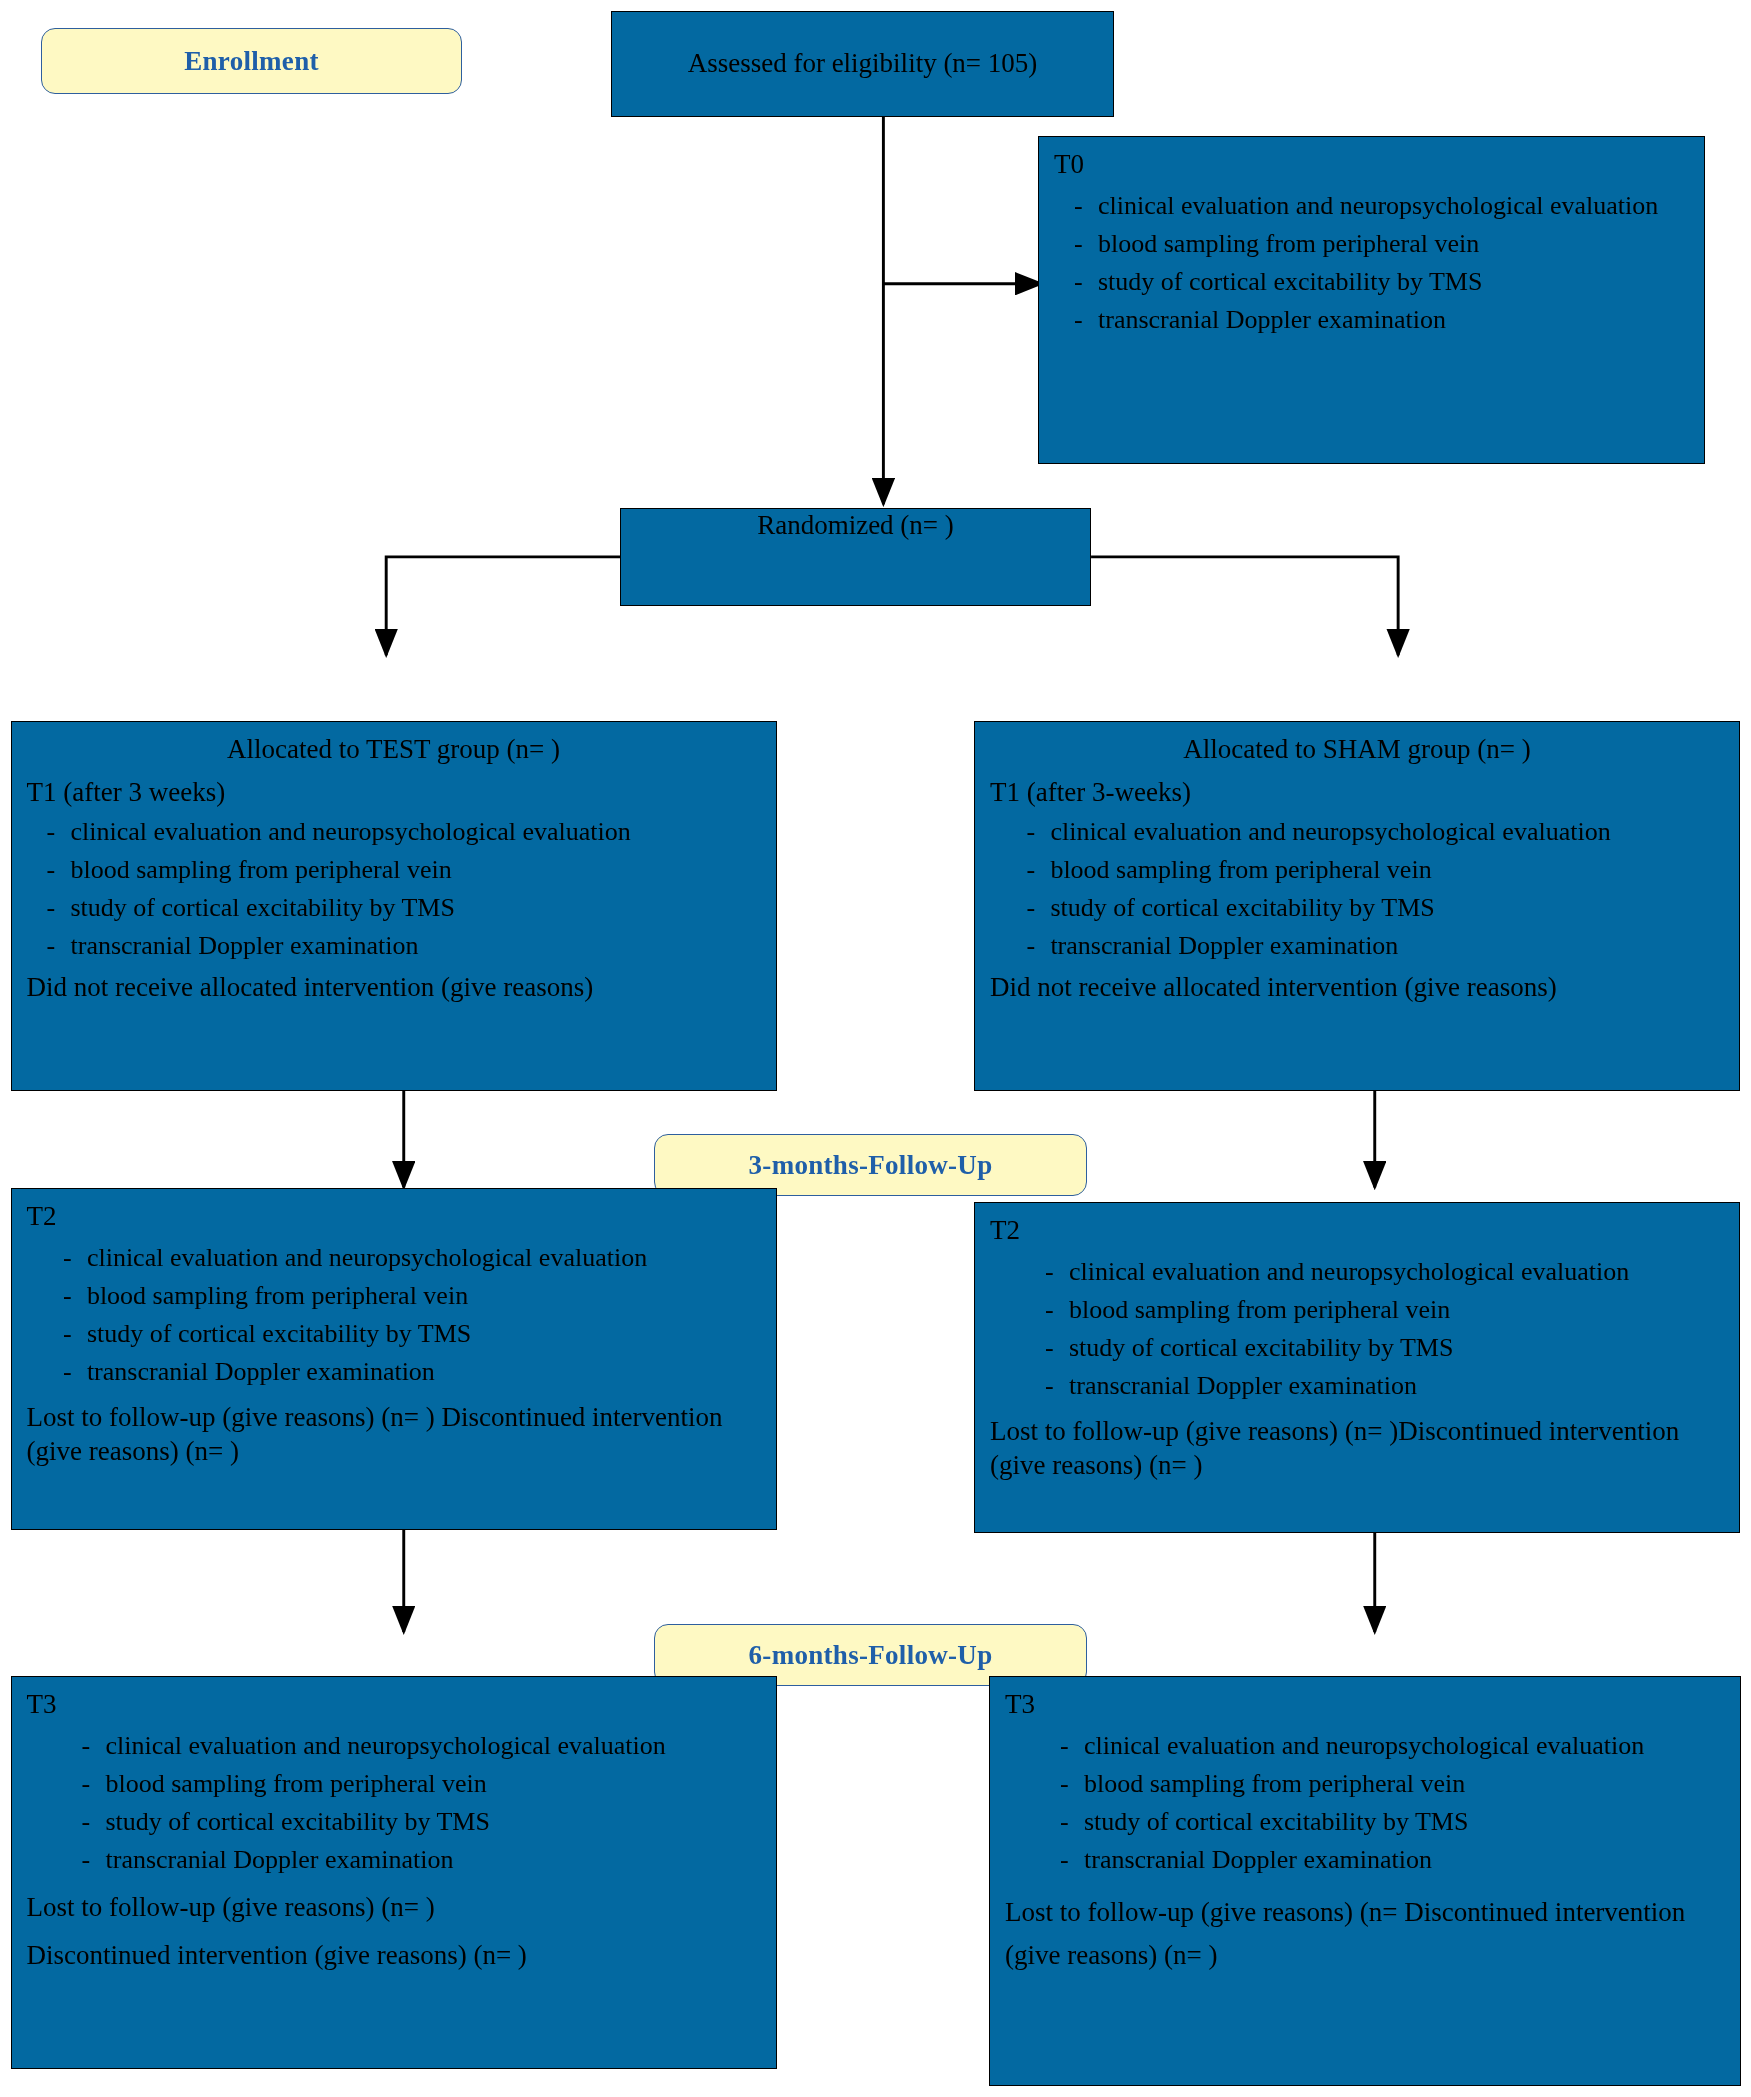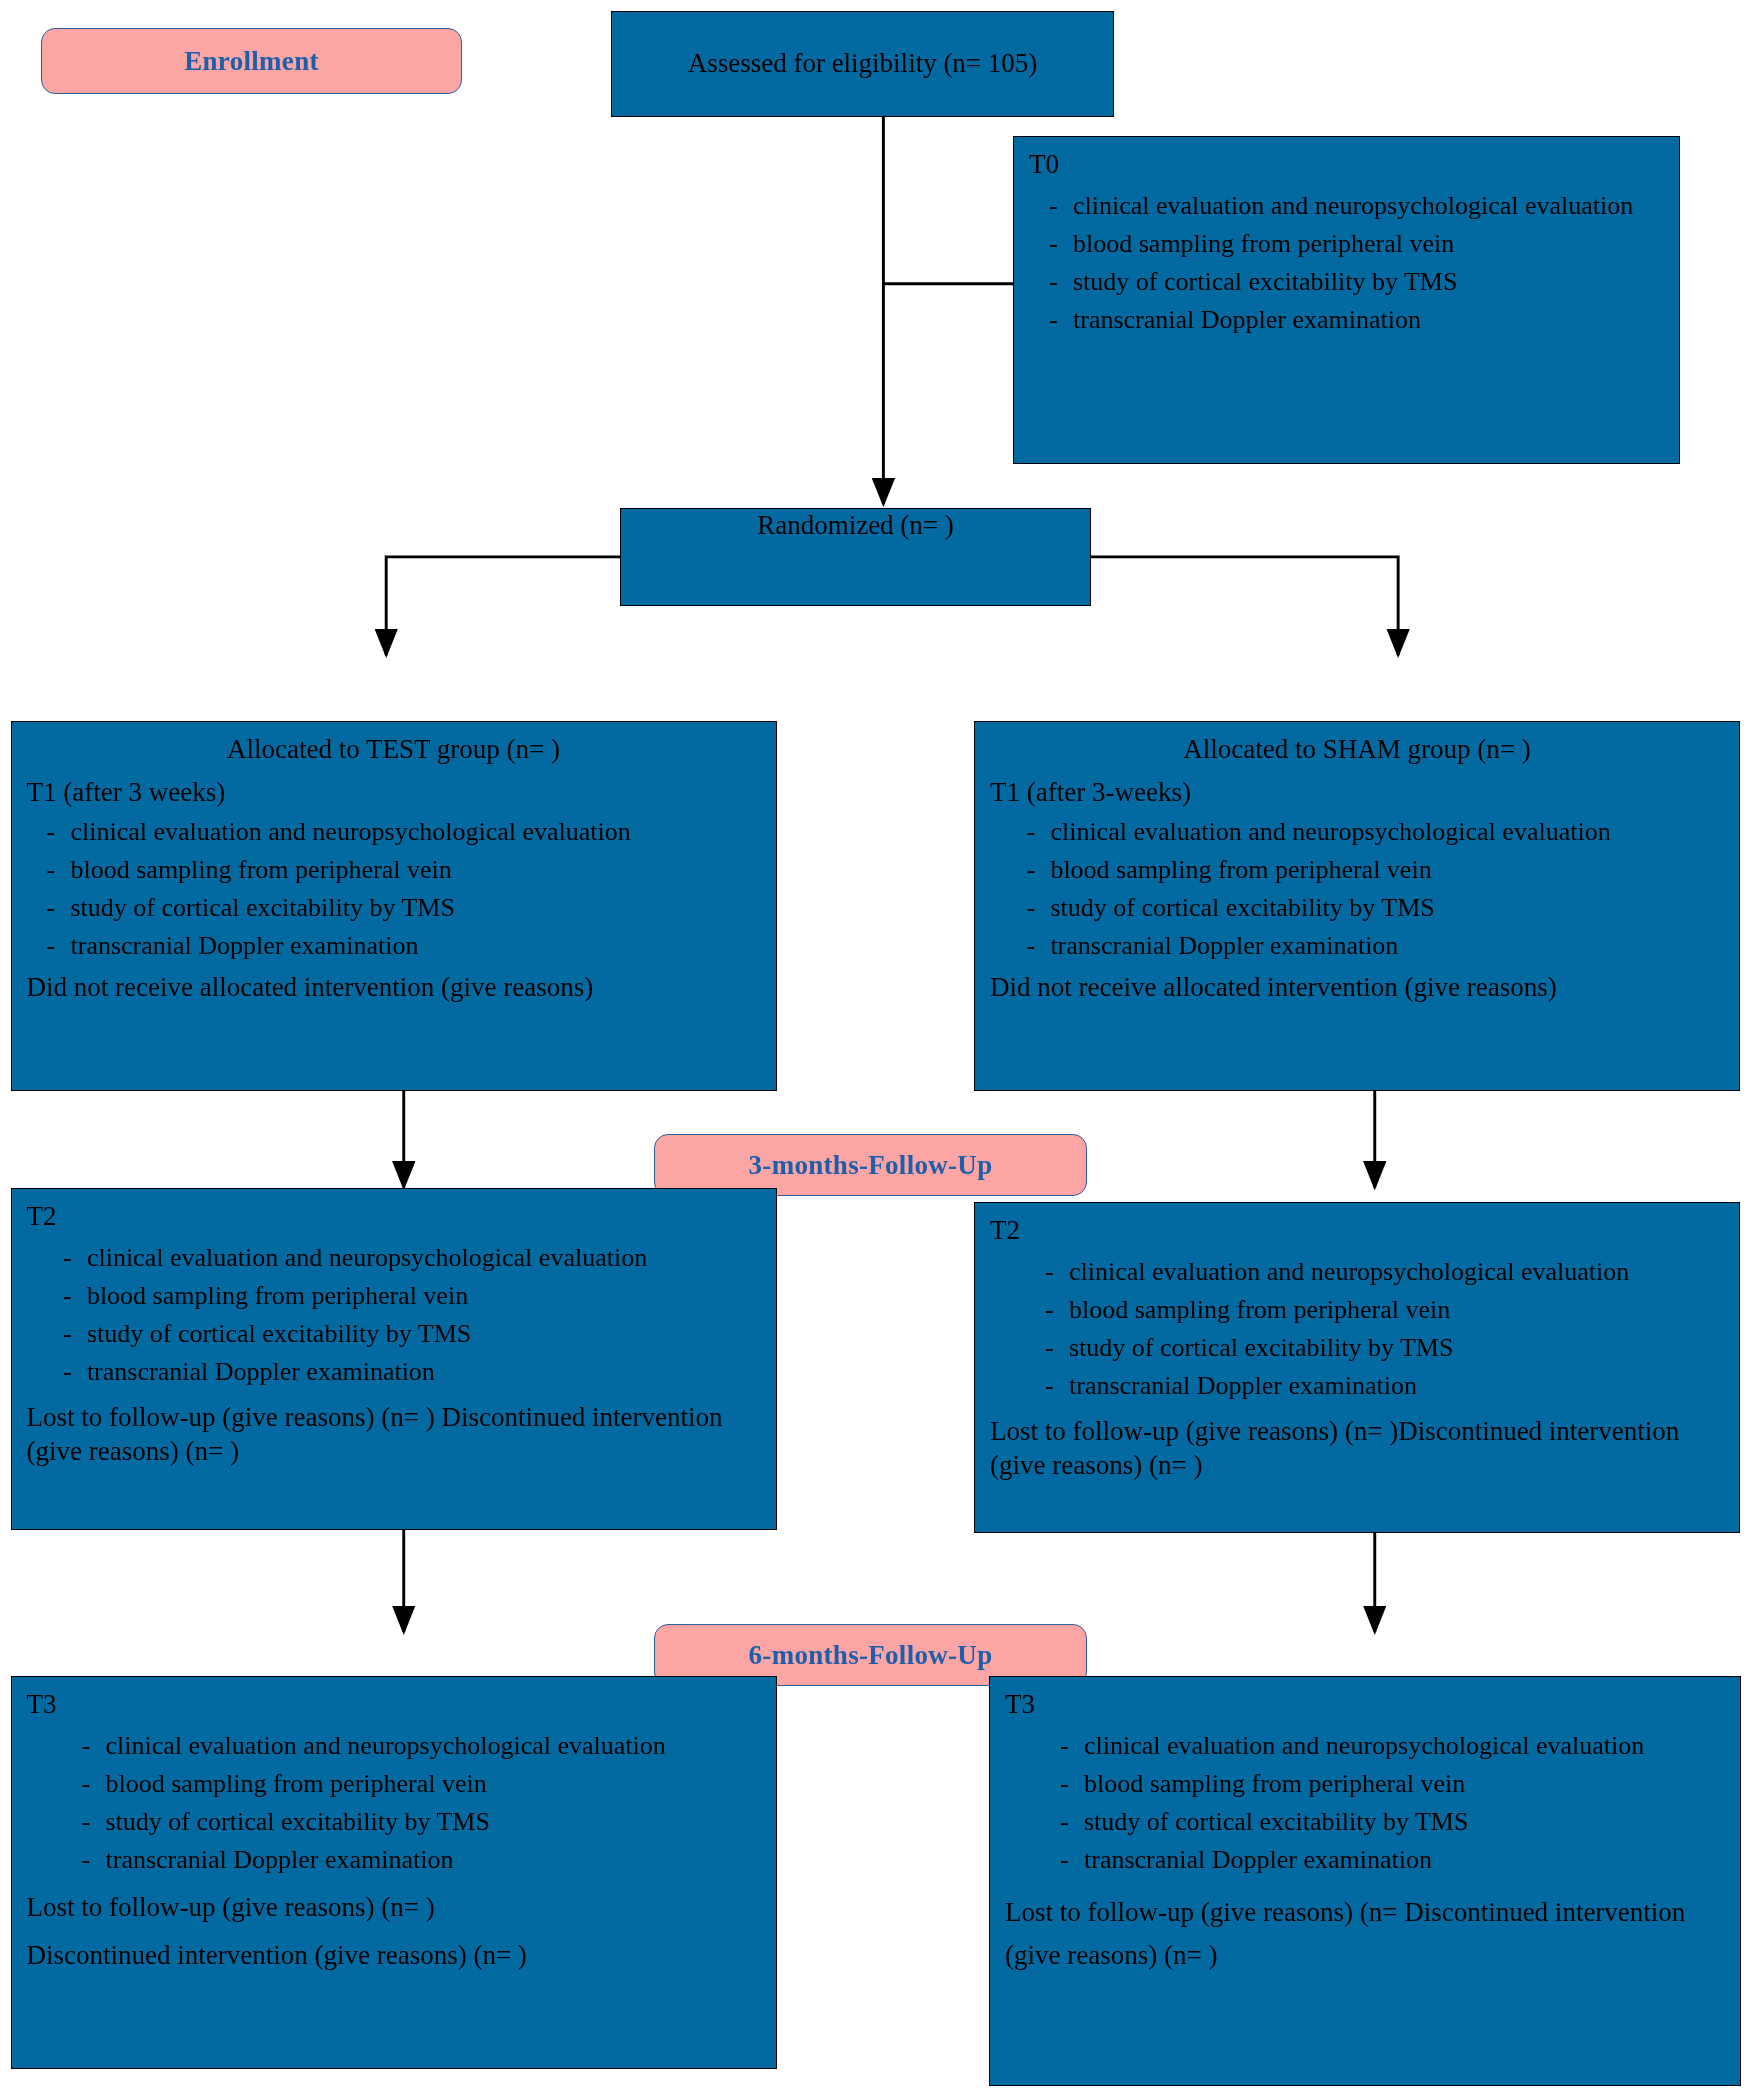--- a/index.html
+++ b/index.html
@@ -20,21 +20,21 @@
   }
   .box {
     position: absolute;
     box-sizing: border-box;
     border: 1.8px solid #000000;
     background: #0369a1;
   }
   .pill {
     position: absolute;
     box-sizing: border-box;
-    background: #fca5a5;
+    background: #fef9c3;
     border: 1.8px solid #2e5f9e;
     border-radius: 14px;
     color: #1f5fa9;
     font-weight: bold;
     display: flex;
     align-items: center;
     justify-content: center;
     text-align: center;
     font-size: 27px;
     letter-spacing: 0.3px;
@@ -106,21 +106,21 @@
   </svg>
 
   <div class="pill" style="left:41px; top:28px; width:421px; height:66px;">
     <span>Enrollment</span>
   </div>
 
   <div class="box" style="left:611px; top:10.5px; width:503px; height:106px; display:flex; align-items:center; justify-content:center;">
     <div class="boxlabel center-text">Assessed for eligibility (n= 105)</div>
   </div>
 
-  <div class="box pad" style="left:1013px; top:136px; width:667px; height:328px;">
+  <div class="box pad" style="left:1038px; top:136px; width:667px; height:328px;">
     <div class="boxlabel">T0</div>
     <ul class="blist" style="margin-top:8.2px;">
       <li>clinical evaluation and neuropsychological evaluation</li>
       <li>blood sampling from peripheral vein</li>
       <li>study of cortical excitability by TMS</li>
       <li>transcranial Doppler examination</li>
     </ul>
   </div>
 
   <div class="box" style="left:620px; top:508px; width:471px; height:98px; display:flex; align-items:flex-start; justify-content:center;">

